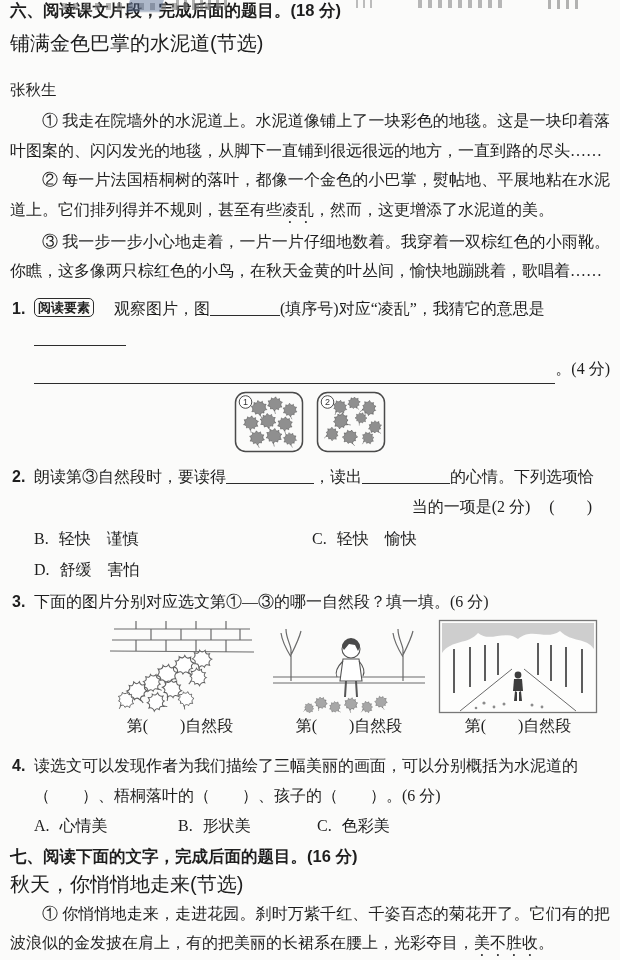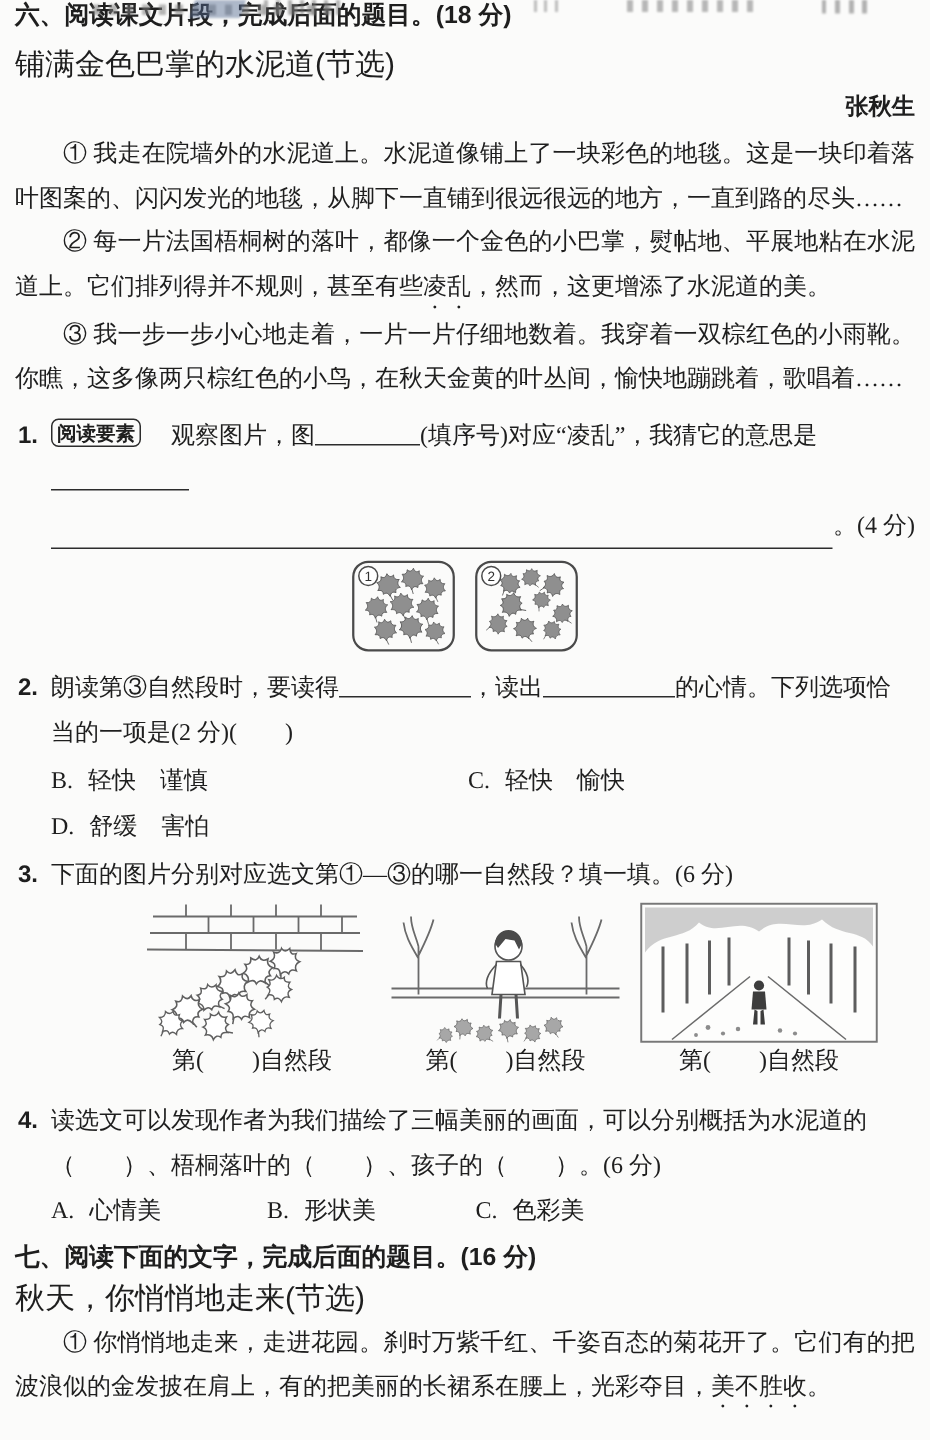--- a/index.html
+++ b/index.html
@@ -26,21 +26,21 @@
   
   .sec-heading{
     font-family:"Liberation Sans","DejaVu Sans",sans-serif;
     font-weight:700;font-size:16.5px;line-height:20px;margin:0 0 0 0;
   }
   .sec6-heading{}
   .center-title{
     text-align:left;font-weight:400;font-size:20px;line-height:20px;
     font-family:"Liberation Sans","DejaVu Sans",sans-serif;margin-top:13px;
   }
-  .center-author{text-align:right;font-size:15.5px;line-height:20px;margin-top:9px;font-weight:bold;}
+  .center-author{text-align:left;font-size:15.5px;line-height:20px;margin-top:27px;}
 
   
   .passage{margin-top:6px;}
   .passage p{margin:0;text-indent:2em;line-height:29.5px;text-align:justify;}
 
   
   .em-dots{
     -webkit-text-emphasis:filled dot;-webkit-text-emphasis-position:under left;
     text-emphasis:filled dot;text-emphasis-position:under left;
   }
@@ -52,31 +52,31 @@
   .badge{
     display:inline-block;border:1.2px solid #2c2c2c;border-radius:5px;
     font-size:13px;line-height:17px;padding:0 3px;font-weight:700;
     font-family:"Liberation Sans","DejaVu Sans",sans-serif;
     vertical-align:2px;margin-right:20px;
   }
   .blank{display:inline-block;border-bottom:1.1px solid #2c2c2c;height:1.05em;vertical-align:-2px;}
   .b72{width:70px;} .b88{width:88px;} .b95{width:92px;}
   .fill-line{display:flex;align-items:flex-end;line-height:30px;text-align:center;}
   .fill-line .lead{flex:1;border-bottom:1.1px solid #2c2c2c;height:22px;}
-  .flex-line{display:flex;justify-content:flex-start;}
+  .flex-line{display:flex;justify-content:flex-end;gap:19px;}
 
   
   .leafboxes{display:flex;justify-content:center;gap:12px;margin-top:7px;}
 
   
   .opts2{display:grid;grid-template-columns:278px 1fr;padding-left:24px;line-height:31px;margin-top:1px;}
   .opt .olabel{margin-right:10px;}
 
   
-  .figrow{display:flex;gap:9px;margin:5px 0 16px 78px;}
+  .figrow{display:flex;gap:9px;margin:5px 0 16px 78px;justify-content:center;}
   .figcell{display:flex;flex-direction:column;align-items:center;}
   .figcap{font-size:16px;line-height:19px;margin-top:2px;}
 
   
   .opts4{display:grid;grid-template-columns:144px 139px 136px 1fr;padding-left:24px;line-height:30px;}
 
   svg{display:block;}
   text.circnum{font-family:"Liberation Sans","DejaVu Sans",sans-serif;font-size:9px;fill:#333;}
 </style>
 </head>

